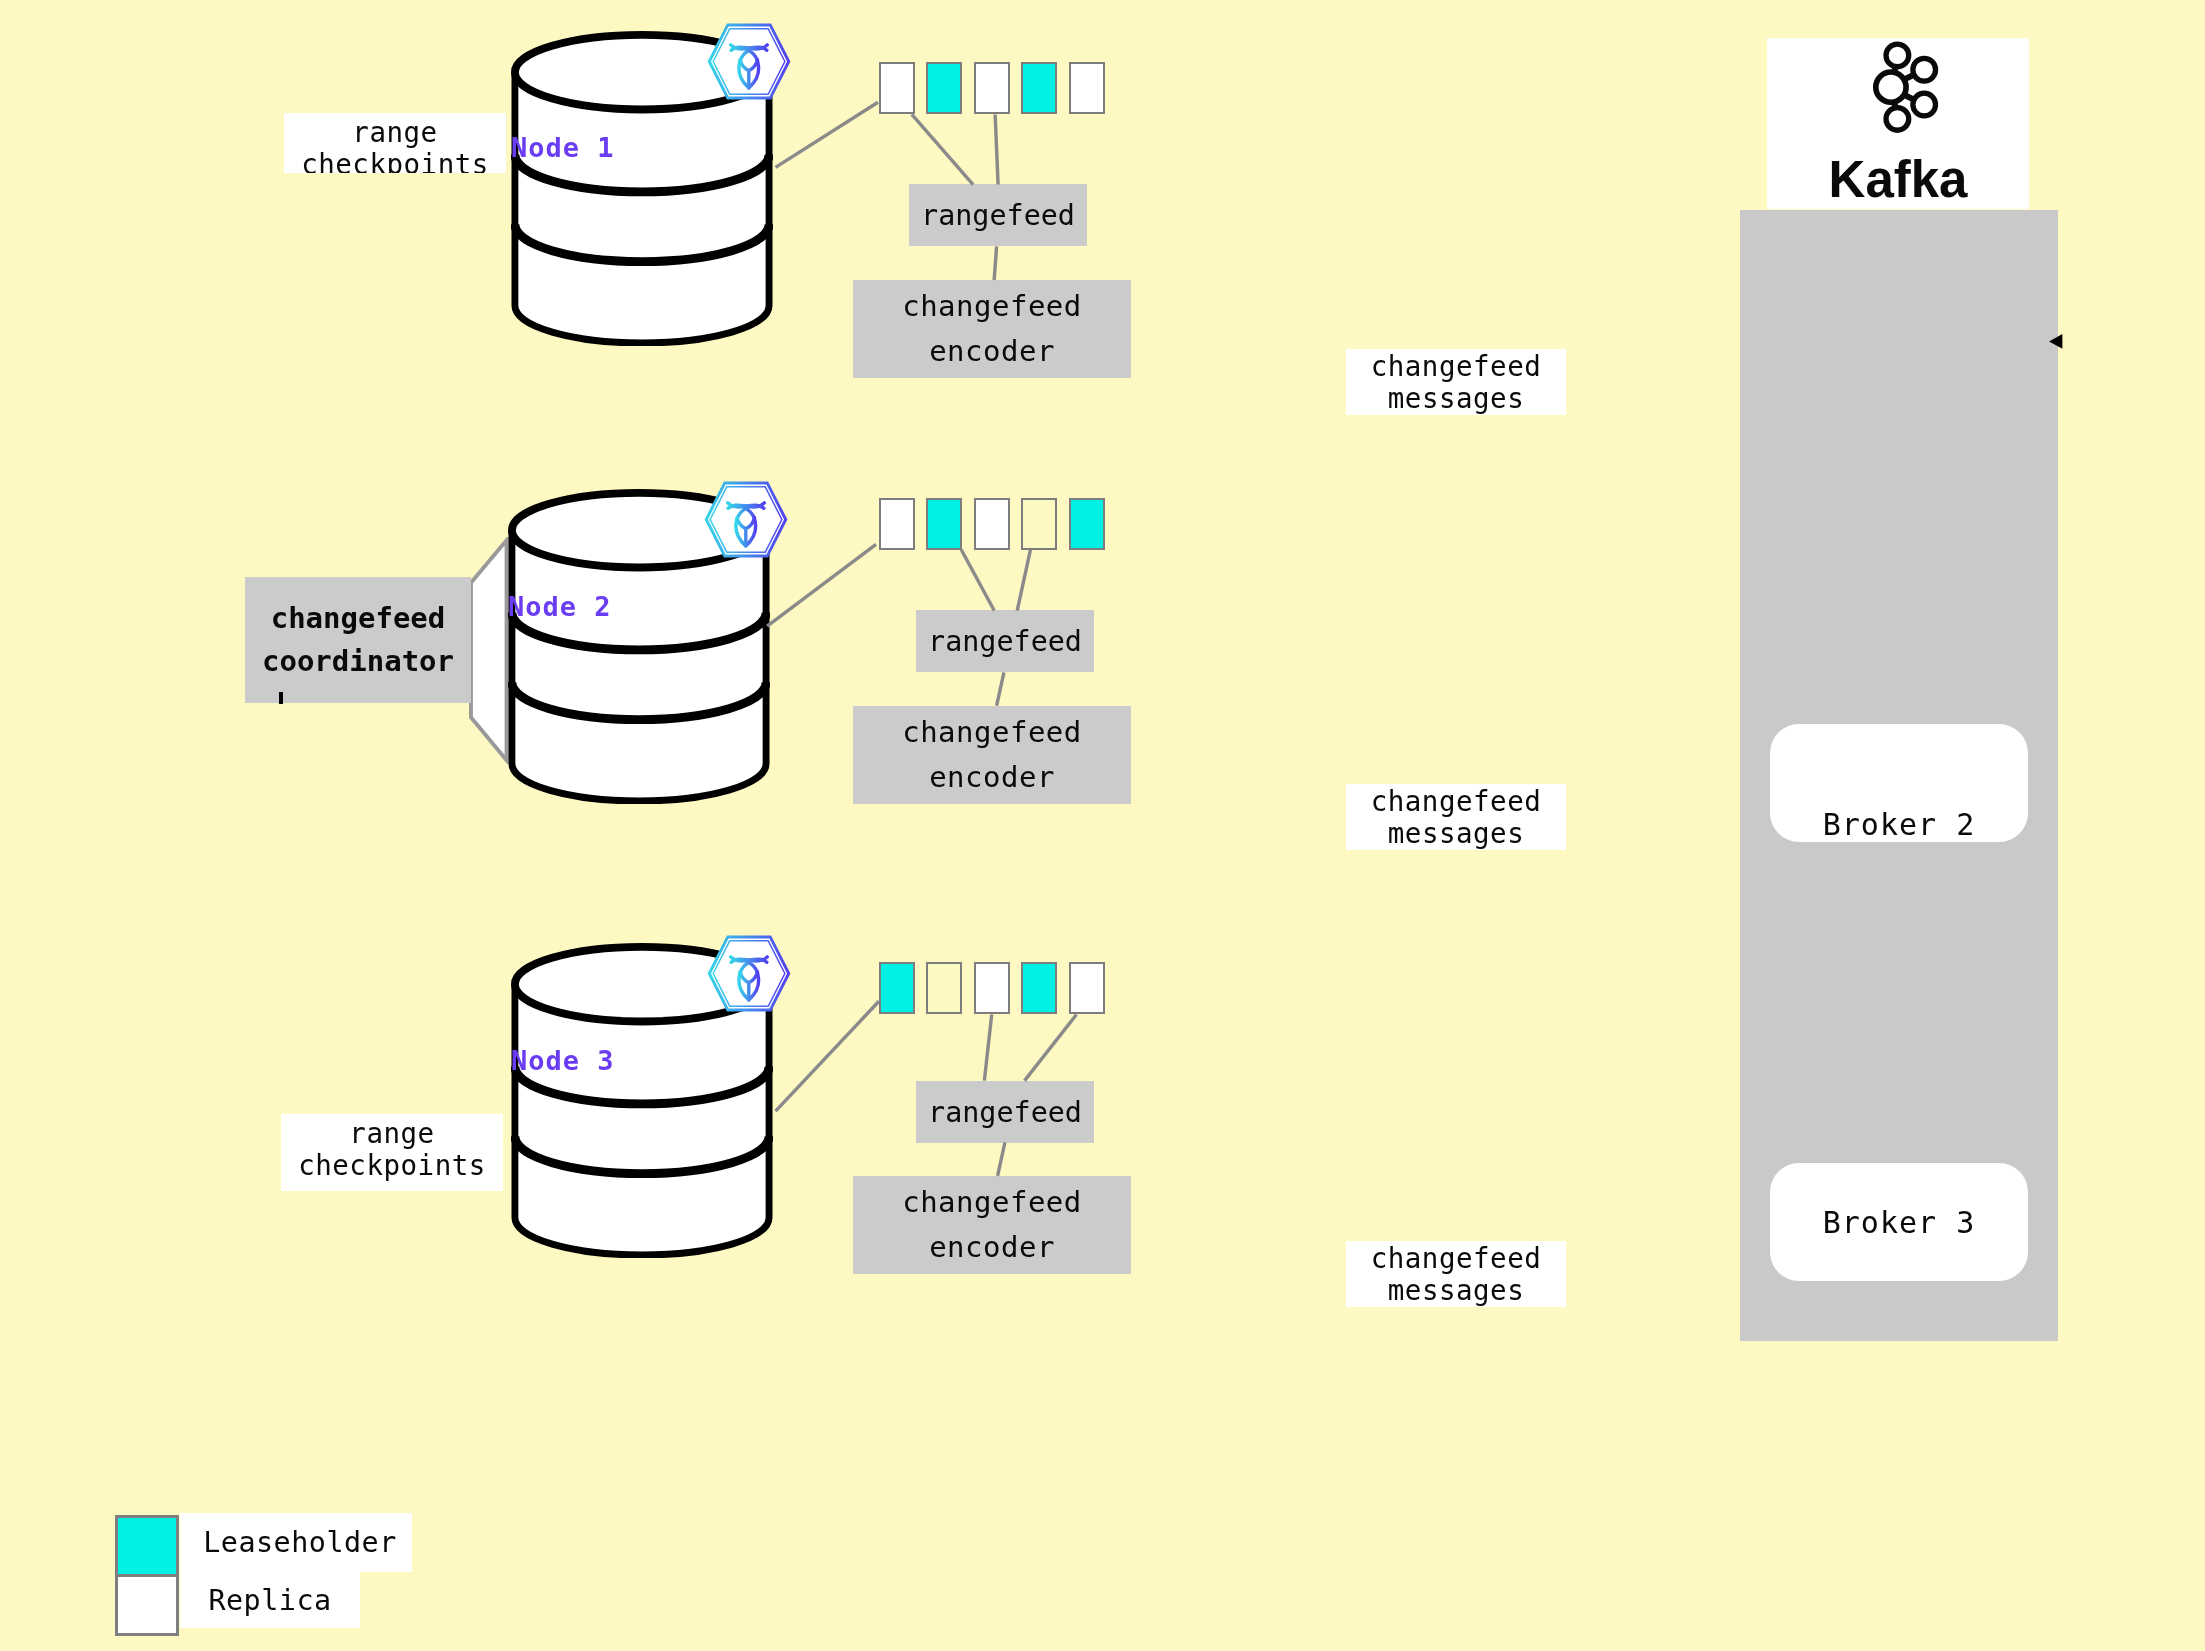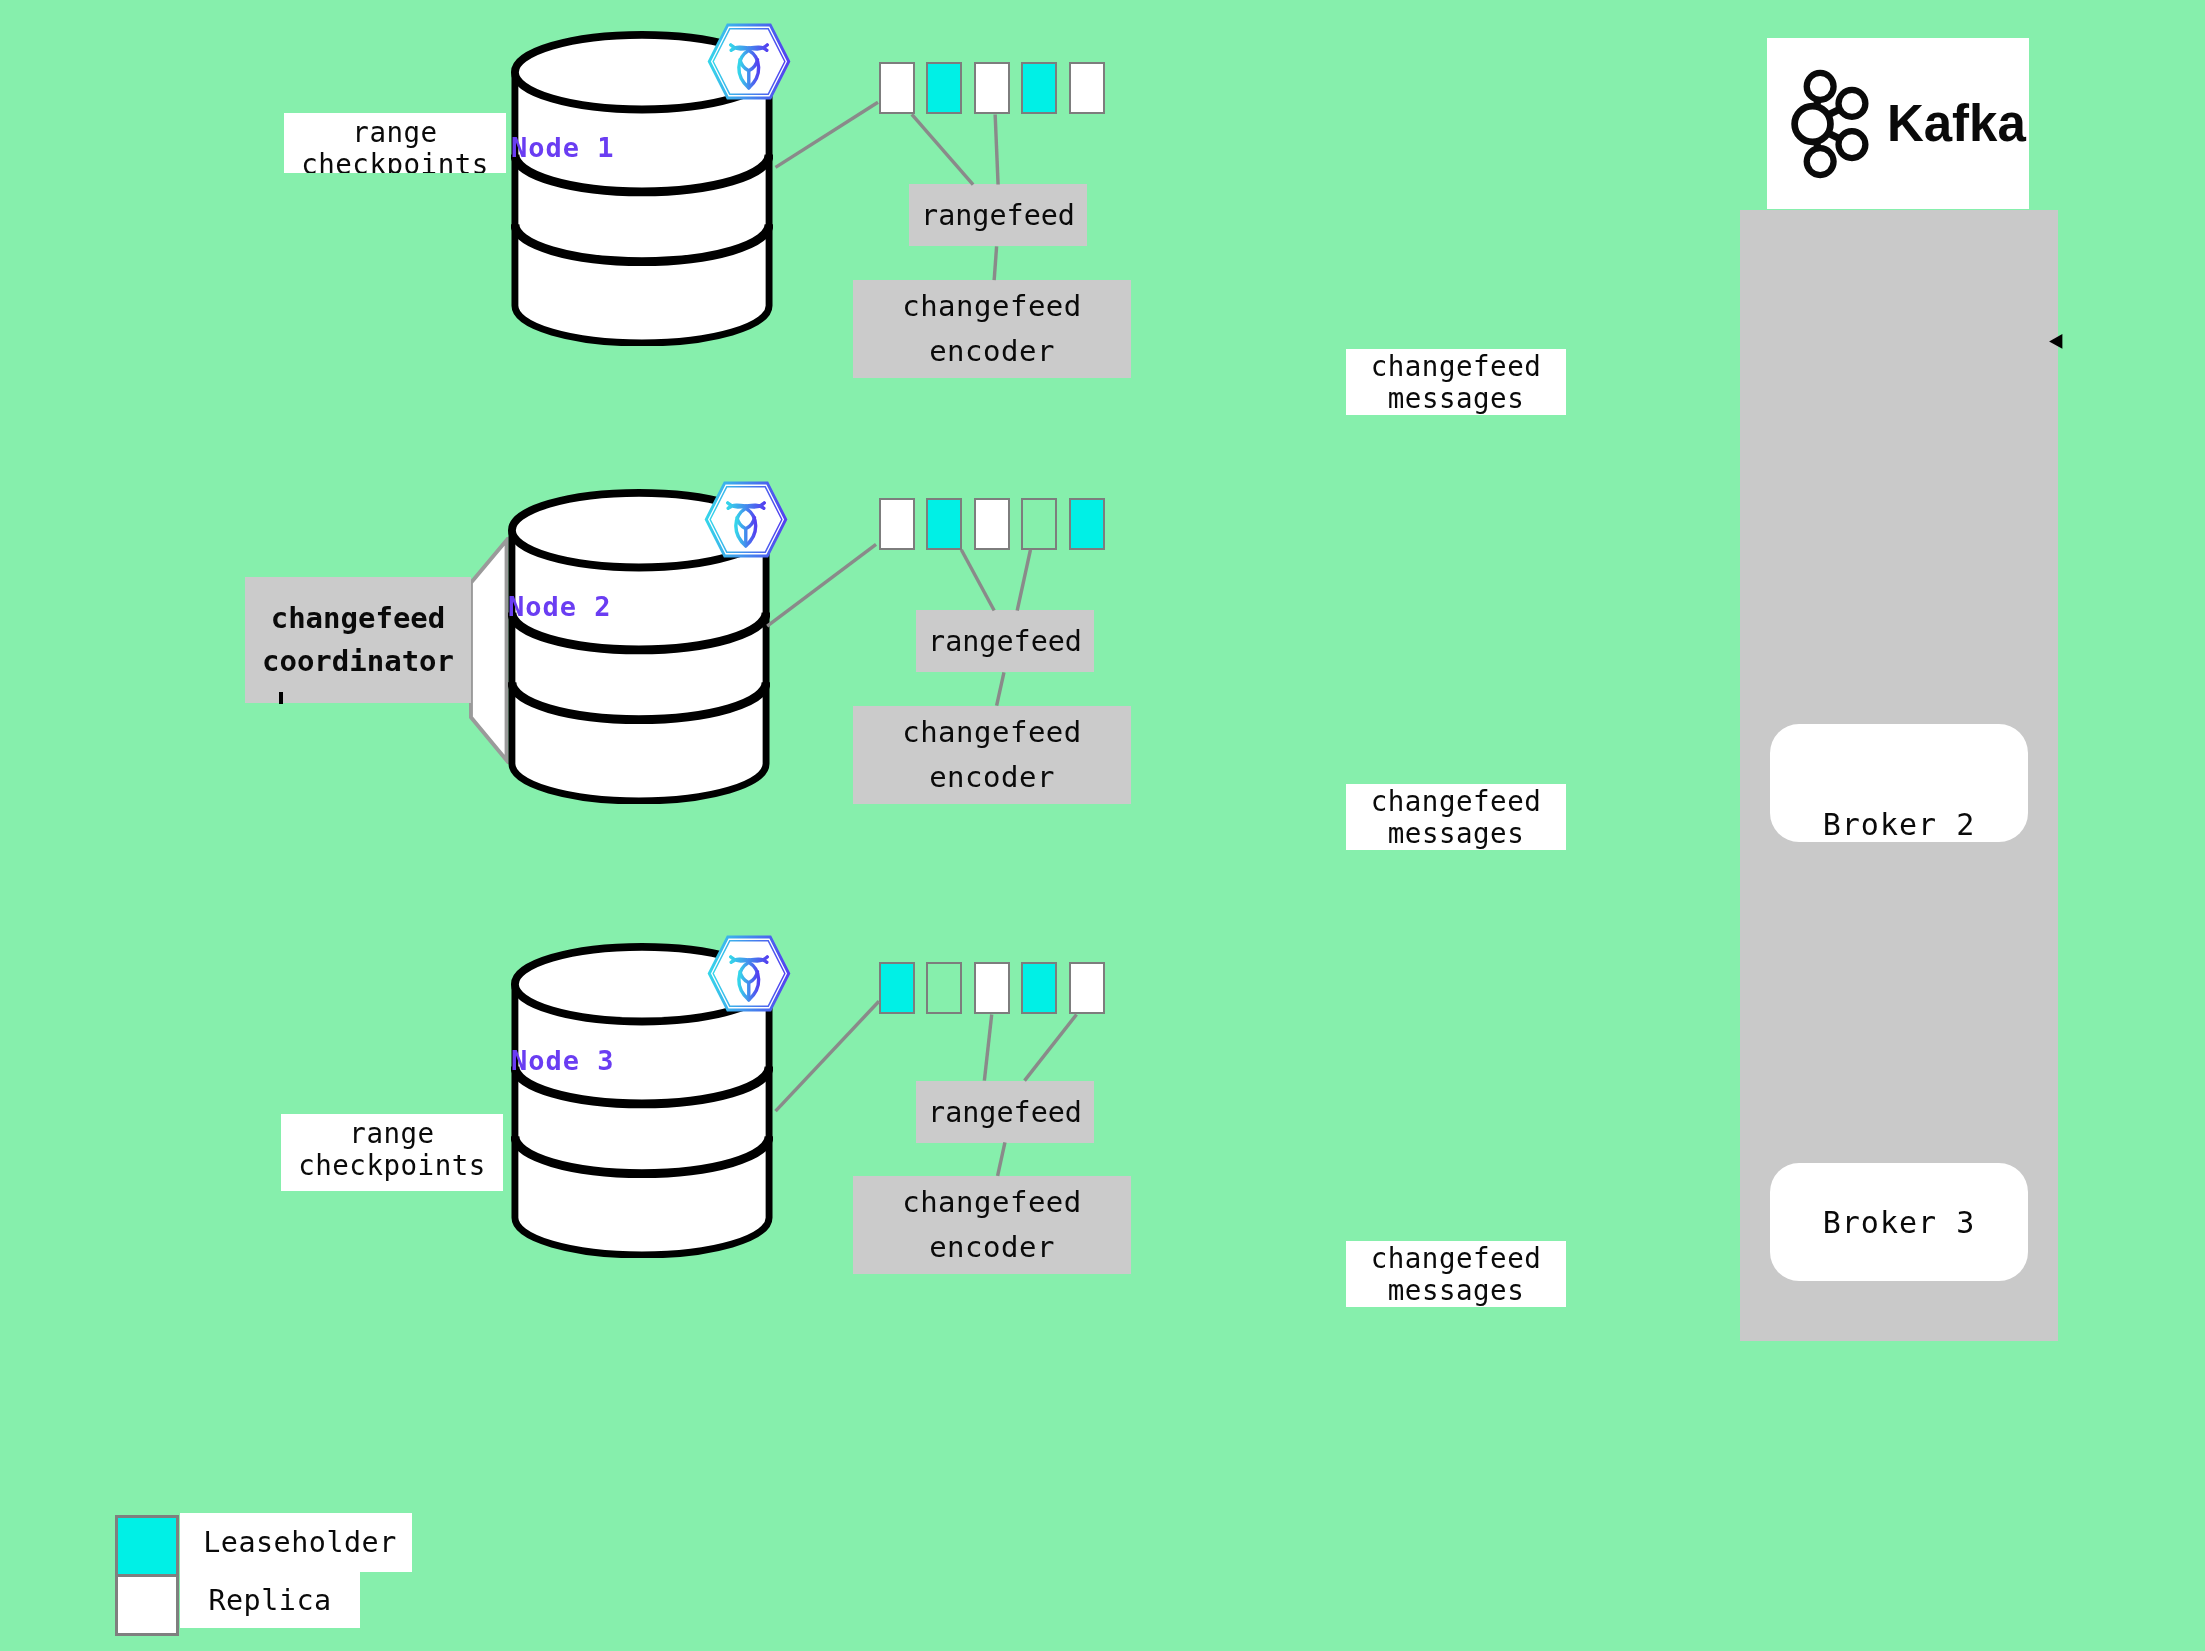--- a/index.html
+++ b/index.html
@@ -1,16 +1,16 @@
 <!DOCTYPE html>
 <html style="font-size:7.8px"><head>
 <meta charset="utf-8">
 <style>
   html,body{margin:0;padding:0;background:#000;}
-  .stage{position:relative;width:2205px;height:1652px;background:#86efac;overflow:hidden;
+  .stage{position:relative;width:2205px;height:1652px;background:#fef9c3;overflow:hidden;
          font-family:"DejaVu Sans Mono",monospace;color:#0a0a0a;}
   .wbox{position:absolute;background:#fff;display:flex;flex-direction:column;
         align-items:center;justify-content:center;text-align:center;z-index:3;}
   .gbox{position:absolute;background:#cbcbcb;display:flex;flex-direction:column;
         align-items:center;justify-content:center;text-align:center;z-index:3;}
   .mono56{font-size:27.5px;line-height:32px;letter-spacing:0.5px;}
   .mono60{font-size:29px;line-height:45px;letter-spacing:0.5px;}
   .node-label{position:absolute;width:262px;font-weight:bold;
               font-size:27px;color:#6A3DF2;z-index:5;letter-spacing:1px;}
   .range-rect{position:absolute;width:32px;height:48px;border:2.5px solid #7D7D7D;z-index:4;}
@@ -25,21 +25,21 @@
           font-size:30px;letter-spacing:1px;z-index:3;}
   .pill{left:963px;top:1458px;width:471px;height:50px;border-radius:25.5px;font-size:28.4px;}
   .legend-square{position:absolute;left:115px;width:58px;height:56px;border:3.4px solid #7F7F7F;z-index:3;}
   .legend-label{position:absolute;left:180px;background:#fff;display:flex;align-items:center;
                 justify-content:center;font-size:28.4px;letter-spacing:0.5px;z-index:3;}
   svg{display:block;}
   .lines-svg{position:absolute;left:0;top:0;z-index:5;pointer-events:none;}
   .cyl{position:absolute;z-index:2;}
   .hex{position:absolute;z-index:6;}
   .flap{position:absolute;left:469px;top:537px;z-index:2;}
-  .kafka-box{left:1767px;top:38px;width:262px;height:171px;flex-direction:row;gap:13.7px;}
+  .kafka-box{left:1767px;top:38px;width:262px;height:171px;flex-direction:column;gap:13.7px;}
   .kafka-word{font-family:"Liberation Sans",sans-serif;font-weight:bold;font-size:51px;
               letter-spacing:0px;color:#0a0a0a;}
   .kafka-container{position:absolute;left:1740px;top:210px;width:318px;height:1131px;
                    background:#C9C9C9;z-index:2;}
   .tick{position:absolute;left:279px;top:692px;width:3.9px;height:11.8px;background:#000;z-index:4;}
 </style>
 </head>
 <body>
 
 <div class="stage">

